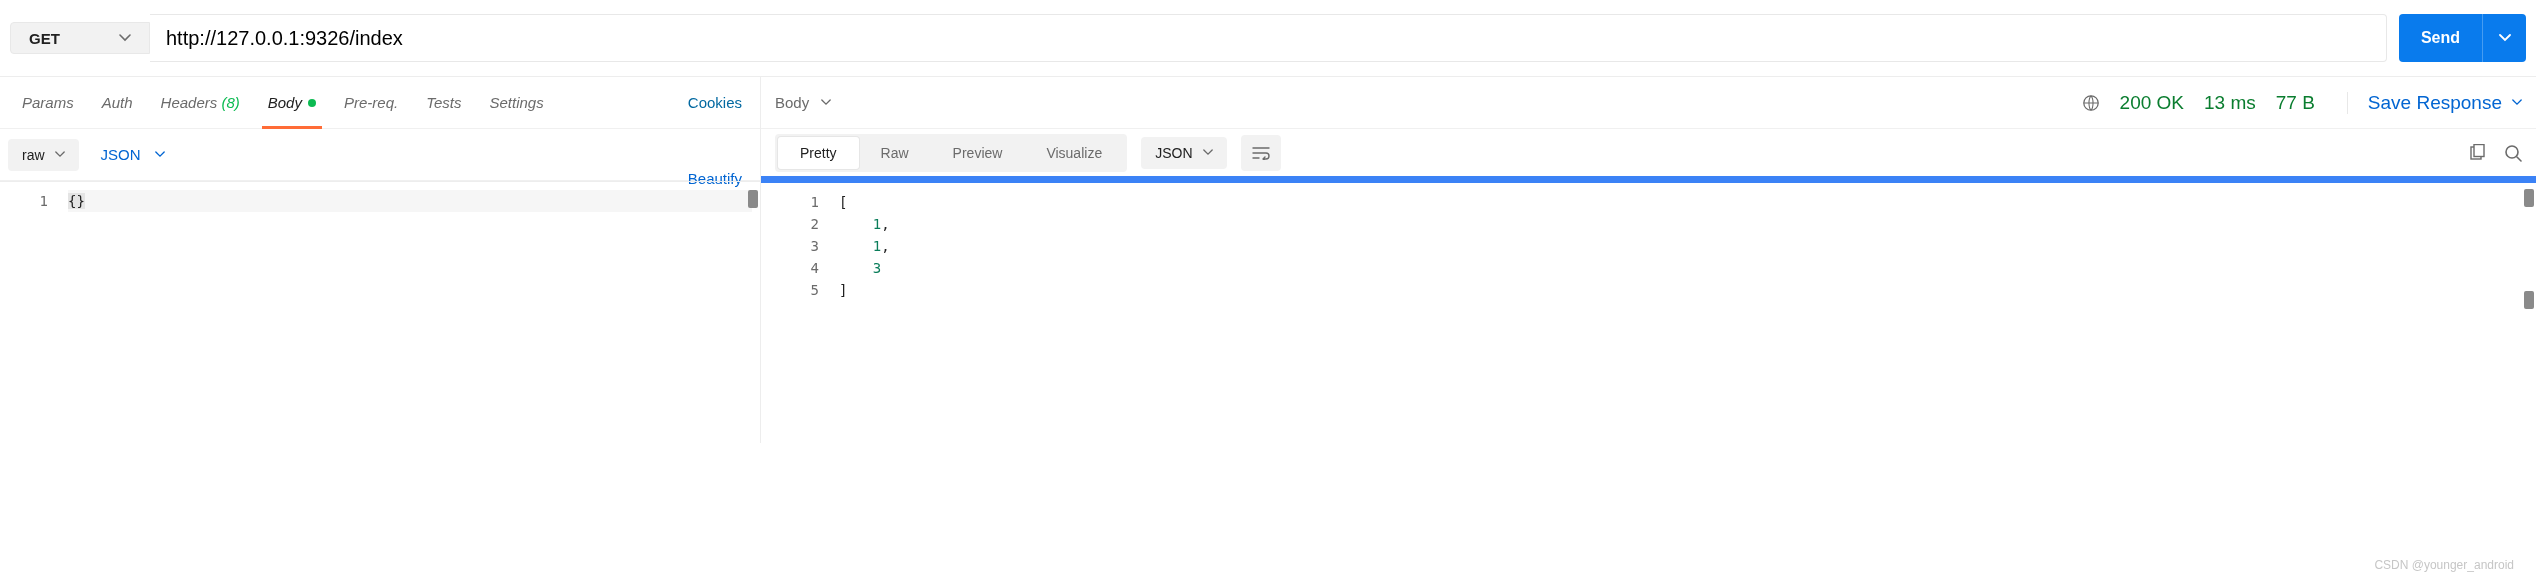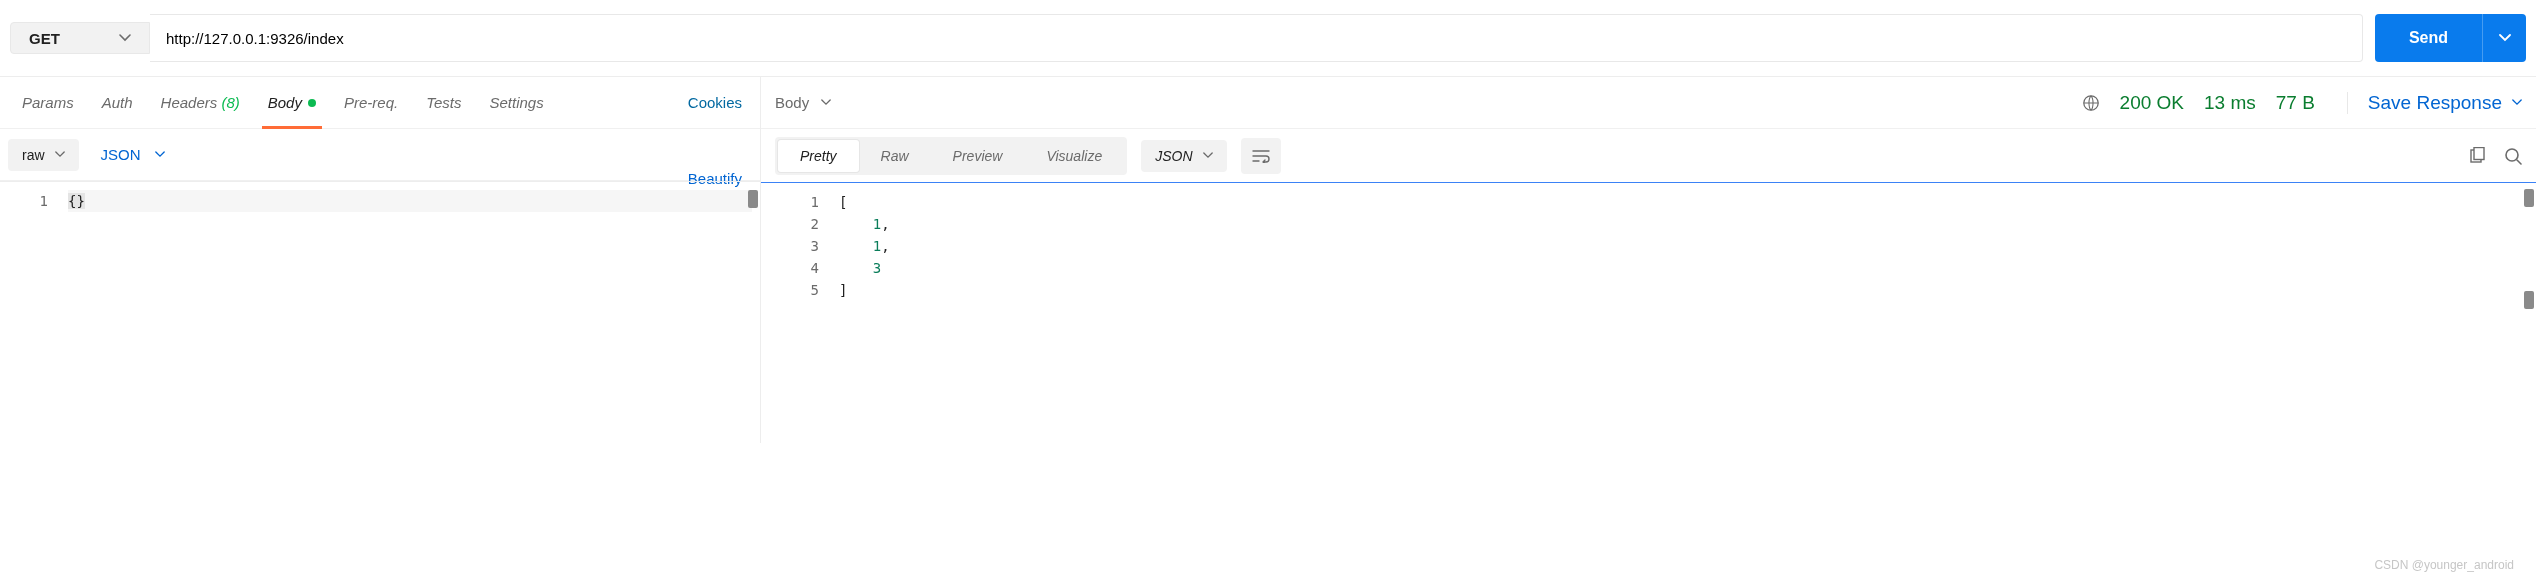--- a/index.html
+++ b/index.html
@@ -1,22 +1,22 @@
 <!DOCTYPE html>
 <html><head>
 <meta charset="utf-8">
 <style>
 * { box-sizing: border-box; margin: 0; padding: 0; }
 body { font-family: -apple-system, BlinkMacSystemFont, "Segoe UI", sans-serif; font-size: 14px; color: #212121; background: #fff; width: 2536px; }
 
 .top-bar { display: flex; align-items: center; padding: 14px 10px; gap: 12px; border-bottom: 1px solid #ededed; }
 .method-select { display: flex; align-items: center; justify-content: space-between; width: 140px; height: 32px; background: #f2f2f2; border: 1px solid #e8e8e8; border-radius: 4px 0 0 4px; padding: 0 18px; font-weight: 600; font-size: 15px; cursor: pointer; }
-.url-input { flex: 1; height: 48px; border: 1px solid #e8e8e8; border-left: none; border-radius: 0 4px 4px 0; padding: 0 16px; font-size: 15px; outline: none; margin-left: -12px; }
+.url-input { flex: 1; height: 48px; border: 1px solid #e8e8e8; border-left: none; border-radius: 0 4px 4px 0; padding: 0 16px; font-size: 20px; outline: none; margin-left: -12px; }
 .send-btn-group { display: flex; margin-left: auto; }
-.send-btn { background: #097bed; color: #fff; border: none; height: 48px; padding: 0 34px; font-size: 16px; font-weight: 600; border-radius: 4px 0 0 4px; cursor: pointer; }
+.send-btn { background: #097bed; color: #fff; border: none; height: 48px; padding: 0 22px; font-size: 16px; font-weight: 600; border-radius: 4px 0 0 4px; cursor: pointer; }
 .send-caret { background: #097bed; color: #fff; border: none; border-left: 1px solid rgba(255,255,255,0.25); height: 48px; width: 44px; border-radius: 0 4px 4px 0; cursor: pointer; display: flex; align-items: center; justify-content: center; }
 
 .main { display: flex; }
 .left-panel { width: 761px; border-right: 1px solid #ededed; }
 .right-panel { flex: 1; }
 
 .req-tabs { display: flex; align-items: center; padding: 0 8px; height: 52px; border-bottom: 1px solid #f0f0f0; }
 .req-tab { padding: 0 14px; height: 52px; display: flex; align-items: center; color: #6b6b6b; font-size: 15px; cursor: pointer; position: relative; font-style: italic; }
 .req-tab.active { color: #212121; font-weight: 500; }
 .req-tab.active::after { content: ""; position: absolute; bottom: 0; left: 8px; right: 8px; height: 3px; background: #ff6c37; }
@@ -40,21 +40,21 @@
 .scroll-thumb { position: absolute; right: 2px; top: 8px; width: 10px; height: 18px; background: #8a8a8a; border-radius: 2px; }
 
 .resp-header { display: flex; align-items: center; height: 52px; padding: 0 14px; border-bottom: 1px solid #f0f0f0; gap: 18px; }
 .body-dd { display: flex; align-items: center; gap: 12px; color: #6b6b6b; font-size: 15px; cursor: pointer; }
 .status-group { margin-left: auto; display: flex; align-items: center; gap: 20px; font-size: 19px; }
 .status-ok { color: #0a7d2f; }
 .status-time { color: #0a7d2f; }
 .status-size { color: #0a7d2f; }
 .save-resp { color: #0265d2; font-weight: 500; cursor: pointer; display: flex; align-items: center; gap: 10px; padding-left: 20px; border-left: 1px solid #e8e8e8; margin-left: 12px; }
 
-.resp-ctrl { display: flex; align-items: center; height: 54px; padding: 0 14px; gap: 14px; border-bottom: 1px solid #3b82f6; font-style: italic; }
+.resp-ctrl { display: flex; align-items: center; height: 54px; padding: 0 14px; gap: 14px; border-bottom: 7px solid #3b82f6; }
 .view-tabs { display: flex; background: #f2f2f2; border-radius: 4px; padding: 3px; }
 .view-tab { padding: 8px 22px; font-size: 14px; color: #6b6b6b; border-radius: 3px; cursor: pointer; }
 .view-tab.active { background: #fff; color: #212121; box-shadow: 0 0 0 1px #e6e6e6; }
 .lang-pill { display: flex; align-items: center; gap: 10px; background: #f2f2f2; border-radius: 4px; padding: 8px 14px; font-size: 14px; cursor: pointer; }
 .wrap-btn { width: 40px; height: 36px; background: #f2f2f2; border-radius: 4px; display: flex; align-items: center; justify-content: center; cursor: pointer; }
 .resp-icons { margin-left: auto; display: flex; gap: 18px; align-items: center; }
 
 .chev { display: inline-block; }
 .chev svg { display: block; }
 .globe-icon svg, .copy-icon svg, .search-icon svg, .wrap-btn svg { display: block; }

